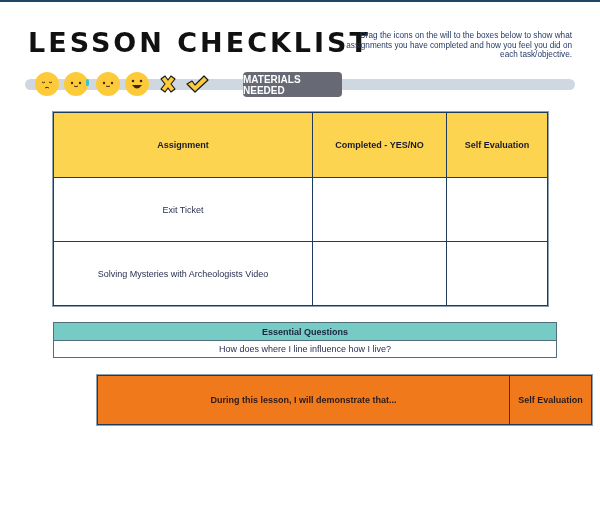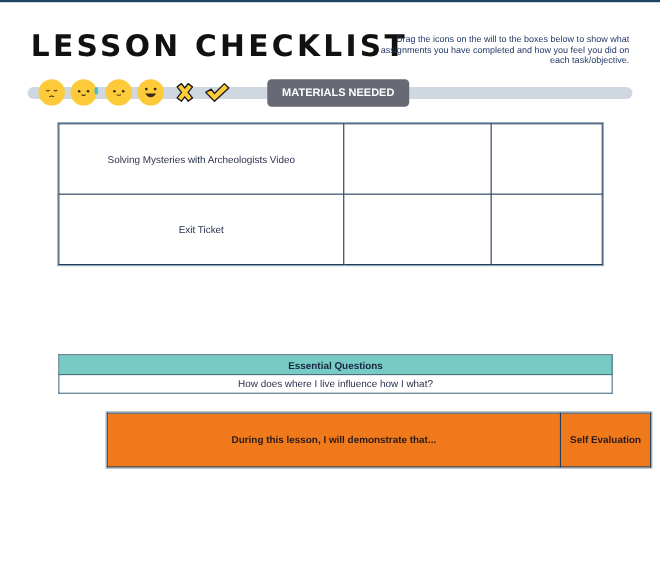--- a/index.html
+++ b/index.html
@@ -20,21 +20,21 @@
       position: absolute; left: 25px; top: 79px; width: 550px; height: 11px;
       background: #cfd8e1; border-radius: 6px;
     }
     .emoji {
       position: absolute; top: 72px; width: 24px; height: 24px; border-radius: 50%;
       background: #fdcb3a;
     }
     .emoji svg { position: absolute; left: 0; top: 0; }
     .icon-x, .icon-check { position: absolute; top: 72px; width: 24px; height: 24px; }
     .materials-btn {
-      position: absolute; left: 243px; top: 72px; width: 129px; height: 25px;
+      position: absolute; left: 243px; top: 72px; width: 99px; height: 25px;
       background: #676a75; border-radius: 4px; color: #fff; font-weight: bold; font-size: 10px;
       display: flex; align-items: center; justify-content: center; cursor: pointer;
     }
     table { border-collapse: collapse; position: absolute; table-layout: fixed; }
     td, th { text-align: center; vertical-align: middle; padding: 0; font-size: 9px; }
     .t1 { left: 53px; top: 112px; width: 494px; }
     .t1 th { background: #fdd44f; height: 64px; font-weight: bold; color: #1a1a2e; font-size: 9px; }
     .t1 td { height: 63px; color: #2a3150; }
     .t1, .t1 td, .t1 th { border: 1.3px solid #1e3c5a; }
     .t1 { outline: 1px solid #8ba2b5; }
@@ -101,40 +101,45 @@
 
 <div class="materials-btn">MATERIALS NEEDED</div>
 
 <table class="t1">
   <colgroup>
       <col style="width:259px">
       <col style="width:134px">
       <col style="width:101px">
     </colgroup>
   <tbody>
+      <tr>
+    <th>Assignment</th>
+    <th>Completed - YES/NO</th>
+    <th>Self Evaluation</th>
+  </tr>
   <tr>
-    <td>Solving Mysteries with Archeologists Video</td>
+    <td>Exit Ticket</td>
     <td class="cell-empty"></td>
     <td class="cell-empty"></td>
   </tr>
   <tr>
-    <td>Exit Ticket</td>
+    <td>Solving Mysteries with Archeologists Video</td>
     <td class="cell-empty"></td>
     <td class="cell-empty"></td>
   </tr>
 </tbody>
   </table>
 
 <table class="t2">
   <tbody>
       <tr>
     <th>Essential Questions</th>
   </tr>
   <tr>
-    <td>How does where I live influence how I what?</td>
+    <td>How does where I line influence how I live?</td>
   </tr>
 </tbody>
   </table>
 
 <table class="t3">
   <colgroup>
       <col style="width:412px">
       <col style="width:82px">
     </colgroup>
   <tbody>

